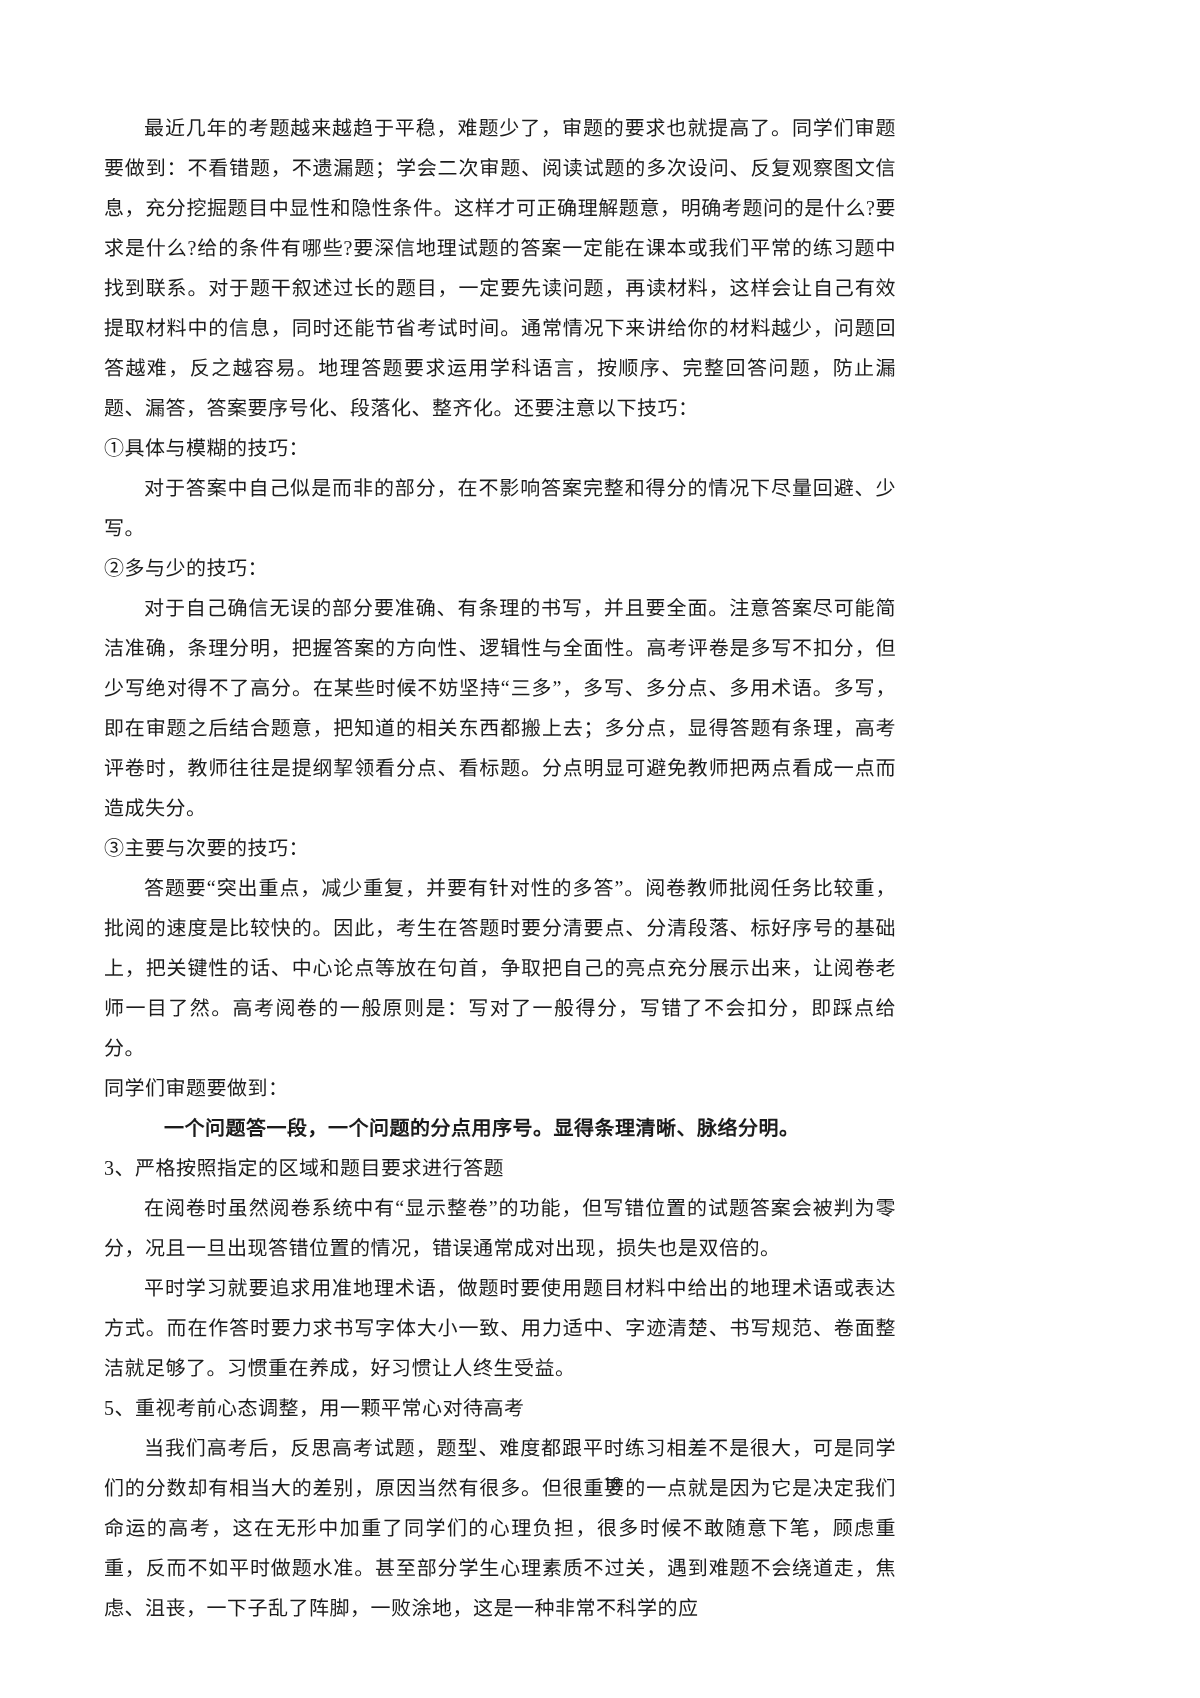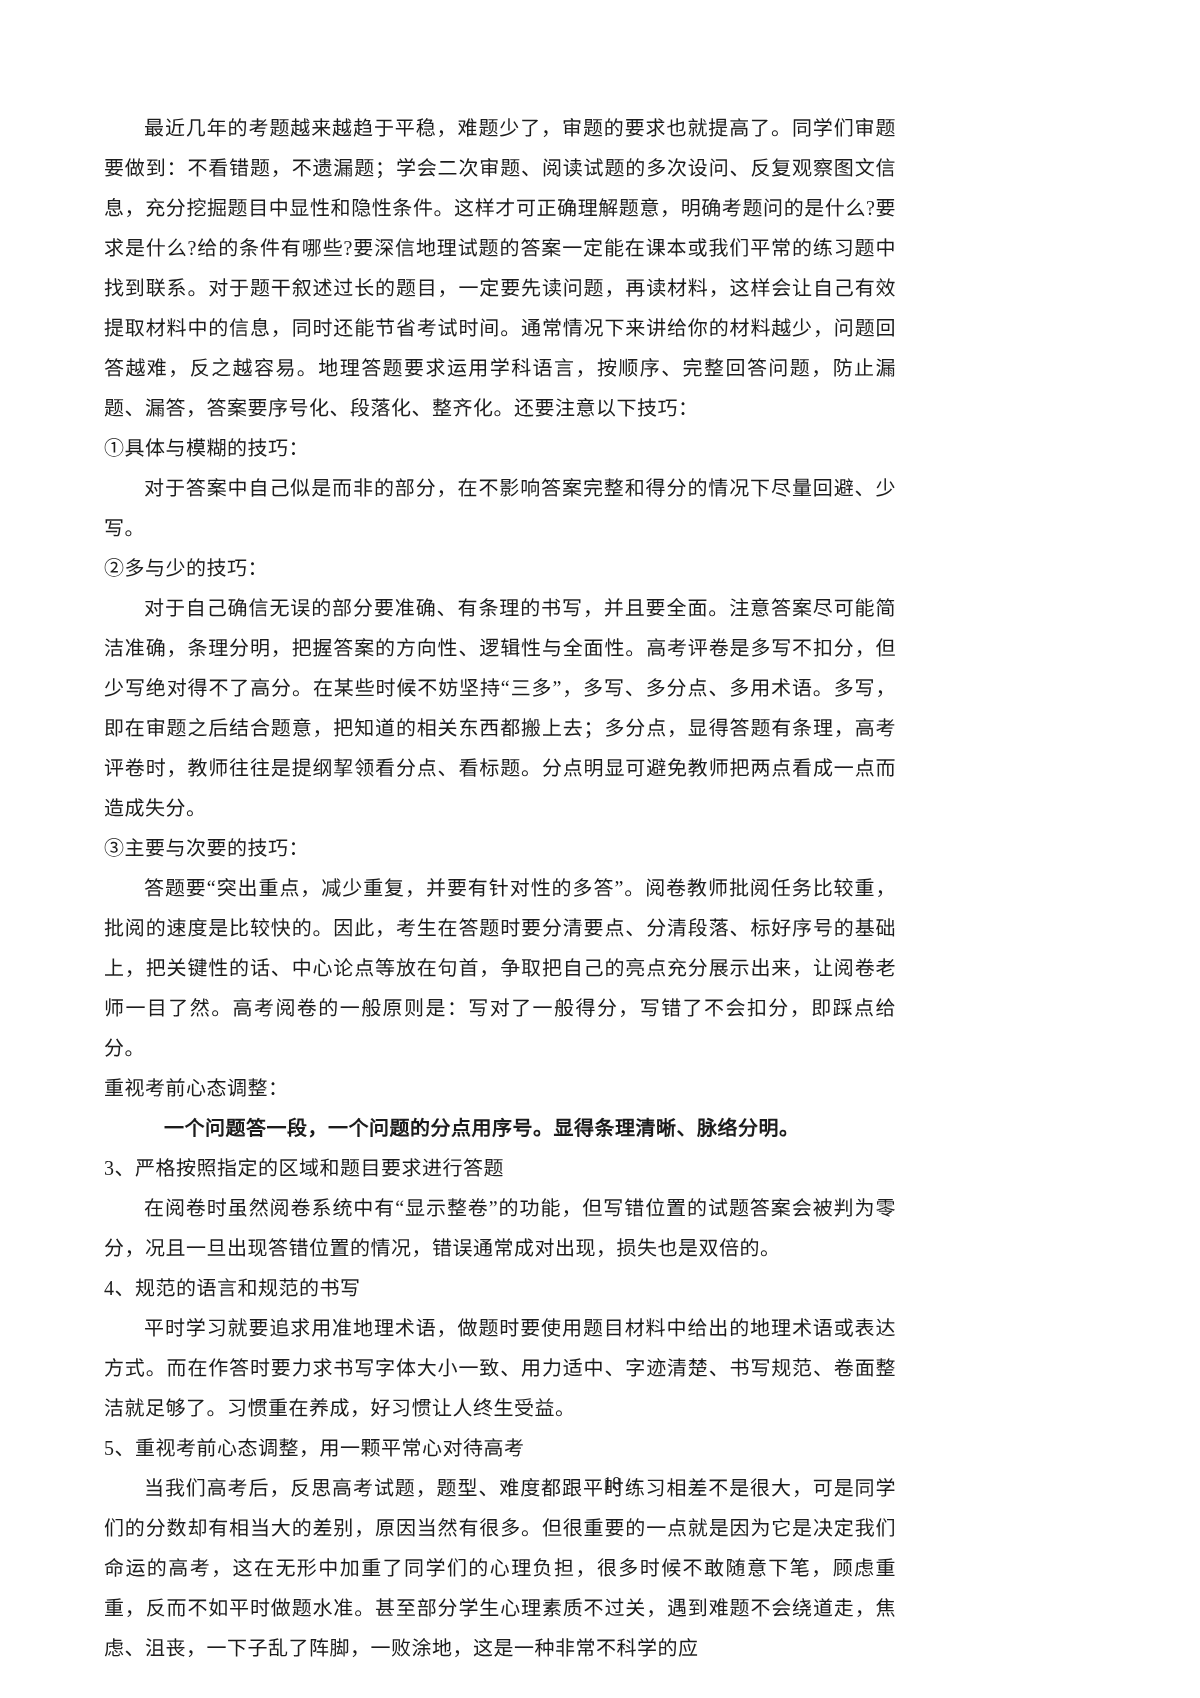--- a/index.html
+++ b/index.html
@@ -52,23 +52,22 @@
 
 <div class="page">
   <div class="content">
       <p class="para indent">最近几年的考题越来越趋于平稳，难题少了，审题的要求也就提高了。同学们审题要做到：不看错题，不遗漏题；学会二次审题、阅读试题的多次设问、反复观察图文信息，充分挖掘题目中显性和隐性条件。这样才可正确理解题意，明确考题问的是什么?要求是什么?给的条件有哪些?要深信地理试题的答案一定能在课本或我们平常的练习题中找到联系。对于题干叙述过长的题目，一定要先读问题，再读材料，这样会让自己有效提取材料中的信息，同时还能节省考试时间。通常情况下来讲给你的材料越少，问题回答越难，反之越容易。地理答题要求运用学科语言，按顺序、完整回答问题，防止漏题、漏答，答案要序号化、段落化、整齐化。还要注意以下技巧：</p>
       <p class="para flush">①具体与模糊的技巧：</p>
       <p class="para indent">对于答案中自己似是而非的部分，在不影响答案完整和得分的情况下尽量回避、少写。</p>
       <p class="para flush">②多与少的技巧：</p>
       <p class="para indent">对于自己确信无误的部分要准确、有条理的书写，并且要全面。注意答案尽可能简洁准确，条理分明，把握答案的方向性、逻辑性与全面性。高考评卷是多写不扣分，但少写绝对得不了高分。在某些时候不妨坚持“三多”，多写、多分点、多用术语。多写，即在审题之后结合题意，把知道的相关东西都搬上去；多分点，显得答题有条理，高考评卷时，教师往往是提纲挈领看分点、看标题。分点明显可避免教师把两点看成一点而造成失分。</p>
       <p class="para flush">③主要与次要的技巧：</p>
       <p class="para indent">答题要“突出重点，减少重复，并要有针对性的多答”。阅卷教师批阅任务比较重，批阅的速度是比较快的。因此，考生在答题时要分清要点、分清段落、标好序号的基础上，把关键性的话、中心论点等放在句首，争取把自己的亮点充分展示出来，让阅卷老师一目了然。高考阅卷的一般原则是：写对了一般得分，写错了不会扣分，即踩点给分。</p>
-      <p class="para flush">重视考前心态调整：</p>
+      <p class="para flush">同学们审题要做到：</p>
       <p class="para indent3">一个问题答一段，一个问题的分点用序号。显得条理清晰、脉络分明。</p>
       <p class="para flush">3、严格按照指定的区域和题目要求进行答题</p>
       <p class="para indent">在阅卷时虽然阅卷系统中有“显示整卷”的功能，但写错位置的试题答案会被判为零分，况且一旦出现答错位置的情况，错误通常成对出现，损失也是双倍的。</p>
-      <p class="para flush">4、规范的语言和规范的书写</p>
       <p class="para indent">平时学习就要追求用准地理术语，做题时要使用题目材料中给出的地理术语或表达方式。而在作答时要力求书写字体大小一致、用力适中、字迹清楚、书写规范、卷面整洁就足够了。习惯重在养成，好习惯让人终生受益。</p>
       <p class="para flush">5、重视考前心态调整，用一颗平常心对待高考</p>
       <p class="para indent">当我们高考后，反思高考试题，题型、难度都跟平时练习相差不是很大，可是同学们的分数却有相当大的差别，原因当然有很多。但很重要的一点就是因为它是决定我们命运的高考，这在无形中加重了同学们的心理负担，很多时候不敢随意下笔，顾虑重重，反而不如平时做题水准。甚至部分学生心理素质不过关，遇到难题不会绕道走，焦虑、沮丧，一下子乱了阵脚，一败涂地，这是一种非常不科学的应</p>
     </div>
   <div class="footer">18</div>
 </div>
 
 </body></html>

